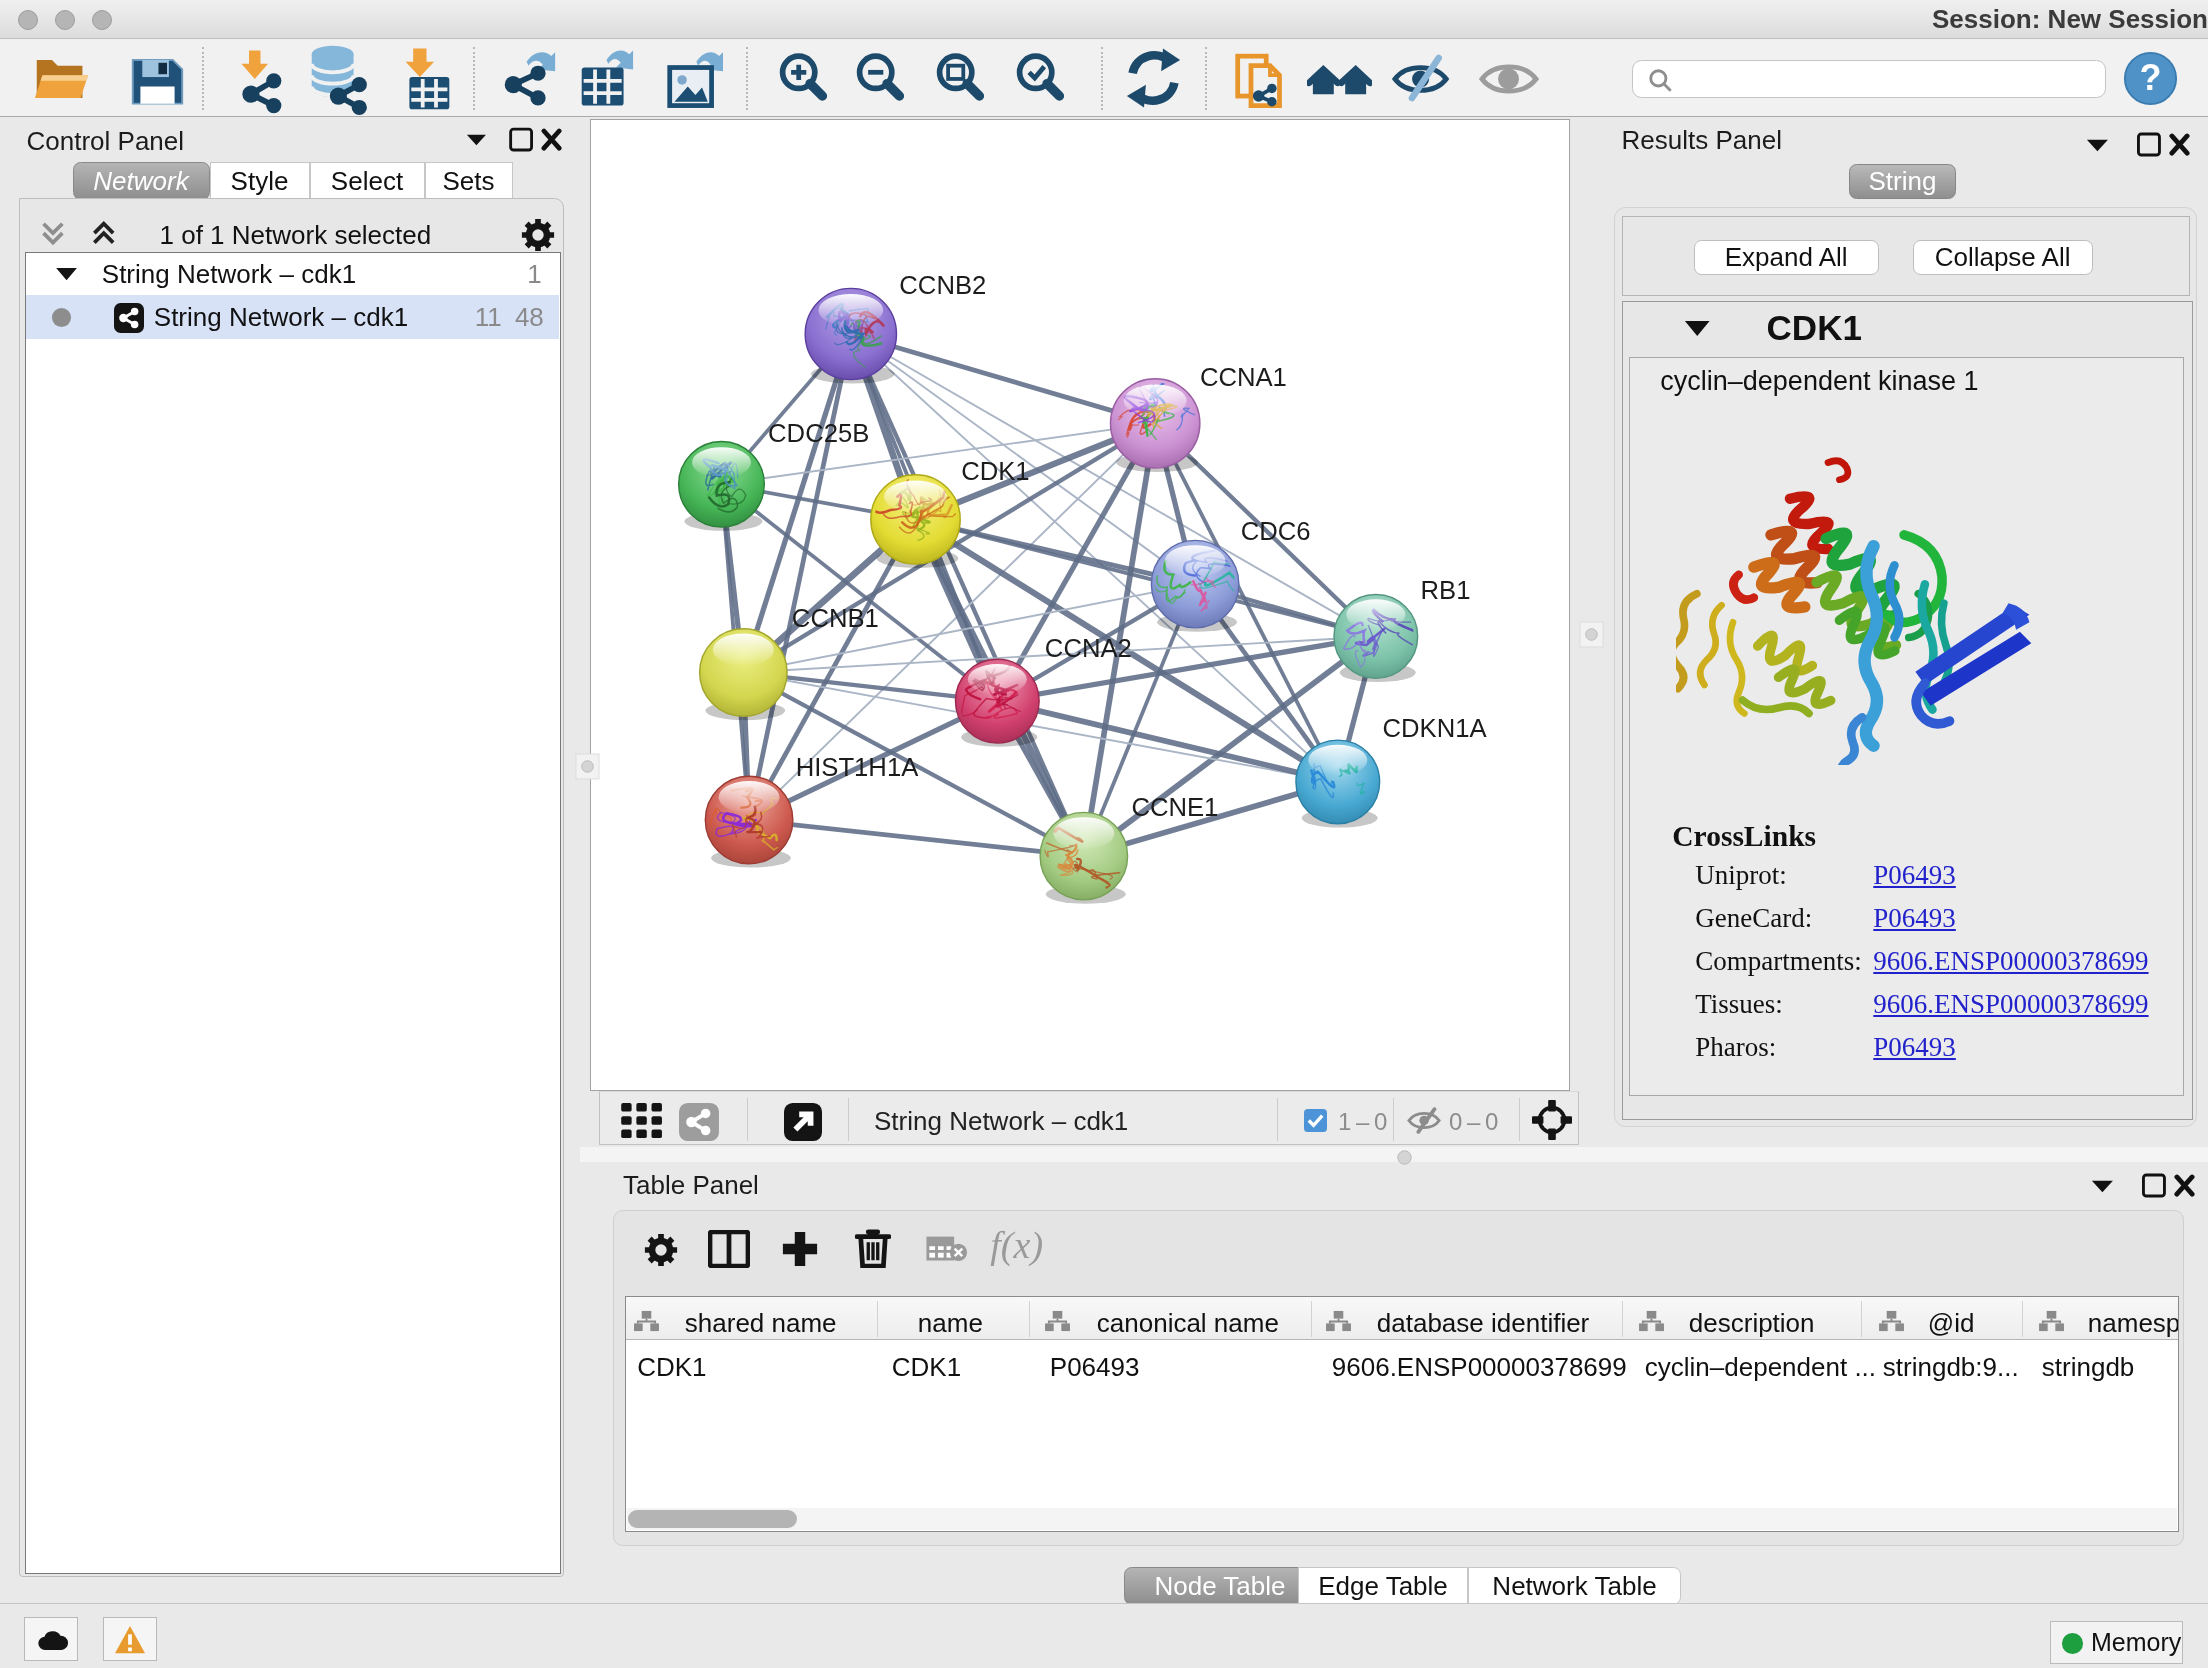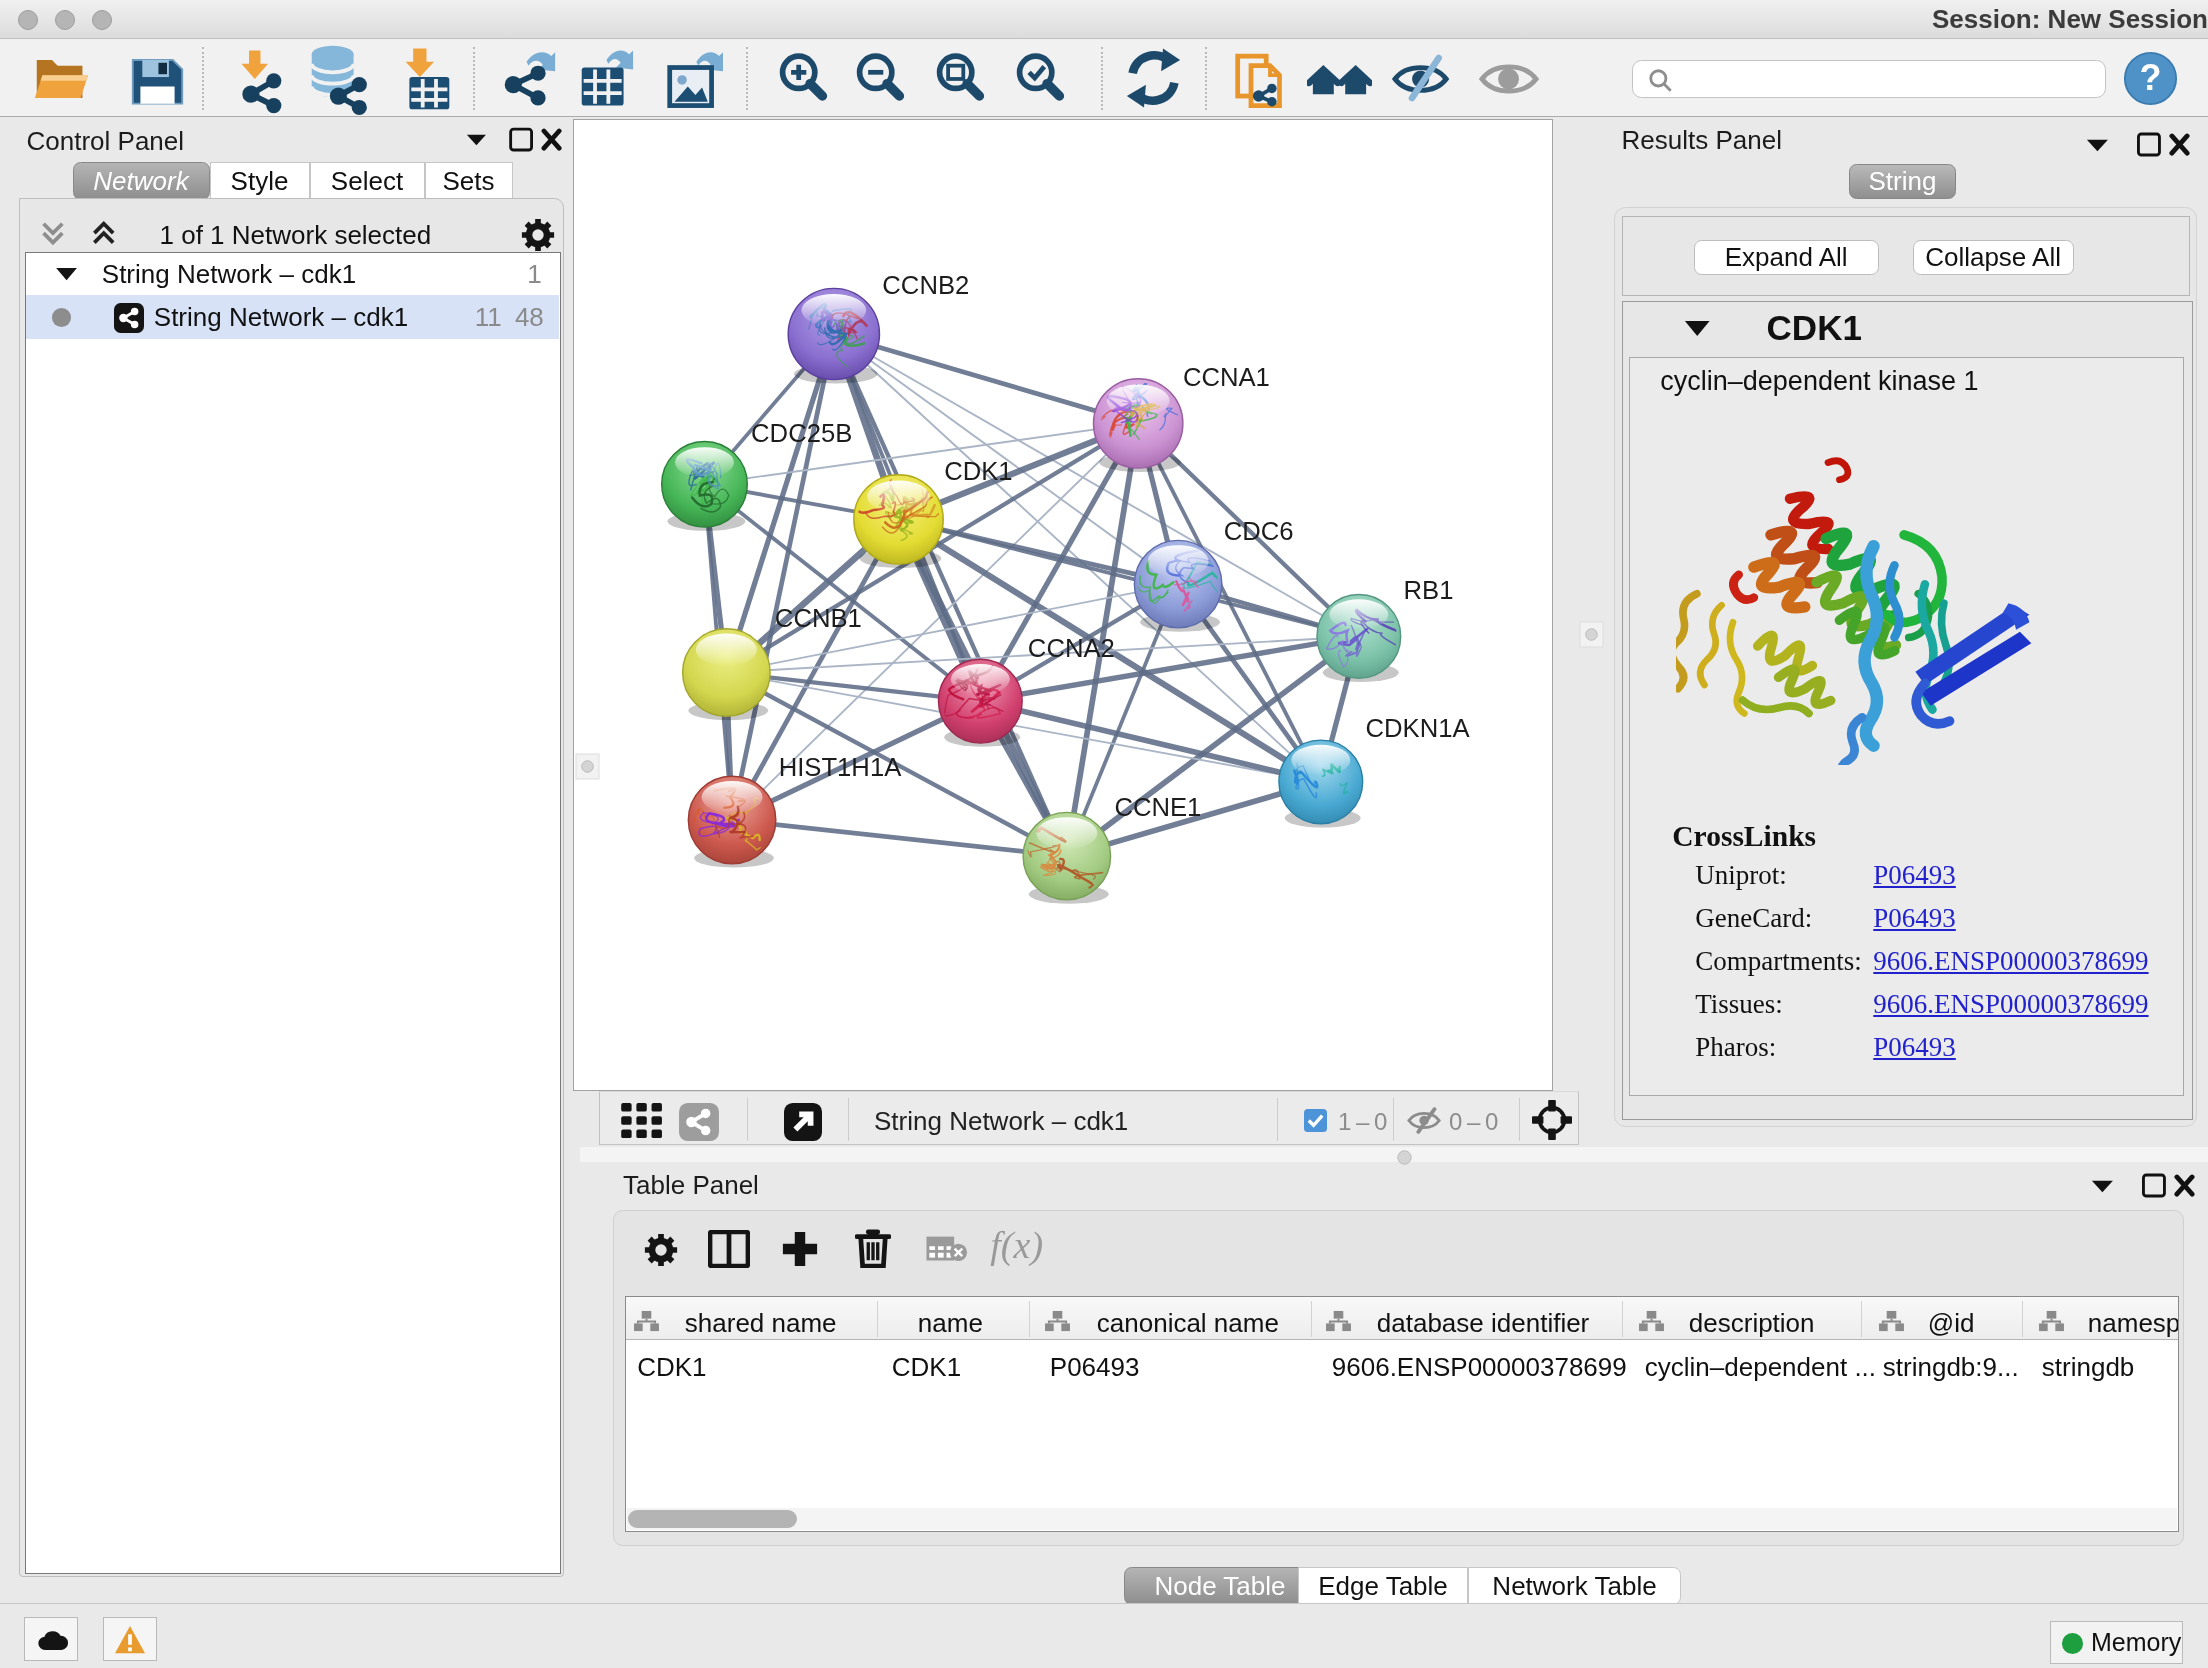--- a/index.html
+++ b/index.html
@@ -33,21 +33,21 @@
     background:#fff; border:1px solid #c6c6c6; color:#111; line-height:36px; }
   .tabsel { background:linear-gradient(#b4b4b4,#8e8e8e); color:#fff; border:1px solid #898989; border-radius:7.6px;font-style:italic; }
   #cpbox { position:absolute; left:9.5px; top:79px; width:545px; height:1379px;
     border:1.9px solid #bdbdbd; border-radius:0 9.5px 3.8px 3.8px; background:#e7e7e7; }
   #cpbar { position:absolute; left:1.9px; top:1.9px; width:547px; height:57px; }
   #cptree { position:absolute; left:4.8px; top:53px; width:536px; height:1322px;
     background:#fff; border:1.9px solid #787878; }
   .trow { position:absolute; left:0; width:533px; height:42px; font-size:26px; color:#111; }
 
   
-  #netcanvas { left:573px; top:119px; width:980px; height:972px; background:#fff;
+  #netcanvas { left:590px; top:119px; width:980px; height:972px; background:#fff;
     border:1px solid #a2a2a2; }
   #nettoolbar { left:599px; top:1091px; width:980px; height:54px; background:#ebebeb;
     border:1px solid #c2c2c2; border-top:1px solid #d8d8d8; }
   .ntsep { position:absolute; top:5.7px; height:43px; width:0; border-left:1.9px solid #cccccc; }
 
   
   #rpanel { left:1614px; top:119px; width:585px; height:1008px; }
 
   
   #tpanel { left:599px; top:1160px; width:1609px; height:418px; }
@@ -662,21 +662,21 @@
        background:linear-gradient(#b9b9b9,#8f8f8f);border:1px solid #868686;color:#fff;
        font-size:26px;text-align:center;line-height:33px;">String</div>
 
   <div style="position:absolute;left:0px;top:88px;width:583px;height:920px;background:#e7e7e7;
        border:1px solid #d2d2d2;border-radius:11.4px;"></div>
 
   <div style="position:absolute;left:7.6px;top:97px;width:568px;height:80px;background:#e7e7e7;
        border:1px solid #b5b5b5;">
     <div style="position:absolute;left:71px;top:23px;width:185px;height:35px;background:#fff;
          border:1px solid #bdbdbd;border-radius:7.6px;font-size:26px;text-align:center;line-height:33px;color:#111;">Expand All</div>
-    <div style="position:absolute;left:290px;top:23px;width:161px;height:35px;background:#fff;
+    <div style="position:absolute;left:290px;top:23px;width:180px;height:35px;background:#fff;
          border:1px solid #bdbdbd;border-radius:7.6px;font-size:26px;text-align:center;line-height:33px;color:#111;">Collapse All</div>
   </div>
 
   <div style="position:absolute;left:7.6px;top:182px;width:571px;height:819px;background:#e7e7e7;
        border:1px solid #9b9b9b;">
     <svg style="position:absolute;left:60px;top:17px" width="28.5" height="19" viewBox="0 0 30 20">
         <path d="M2 2 L28 2 L15 18 Z" fill="#111"></path>
       </svg>
     <div style="position:absolute;left:144px;top:5.7px;font-size:35px;font-weight:bold;color:#111;">CDK1</div>
     <div style="position:absolute;left:6.7px;top:55px;width:555px;height:739px;background:#ebebeb;

